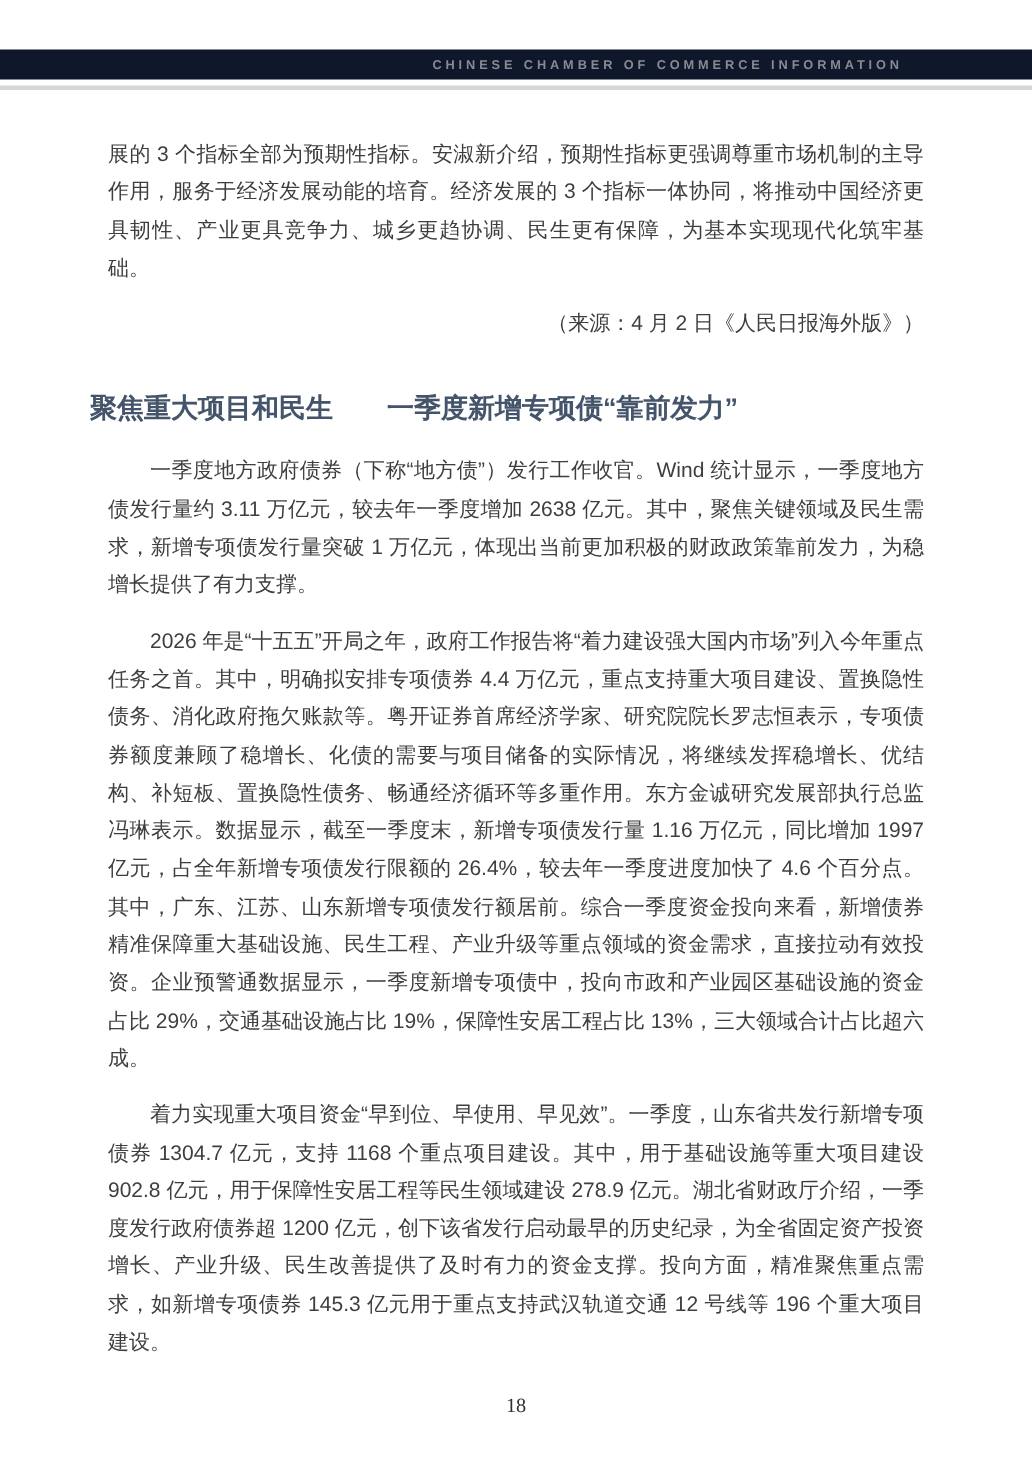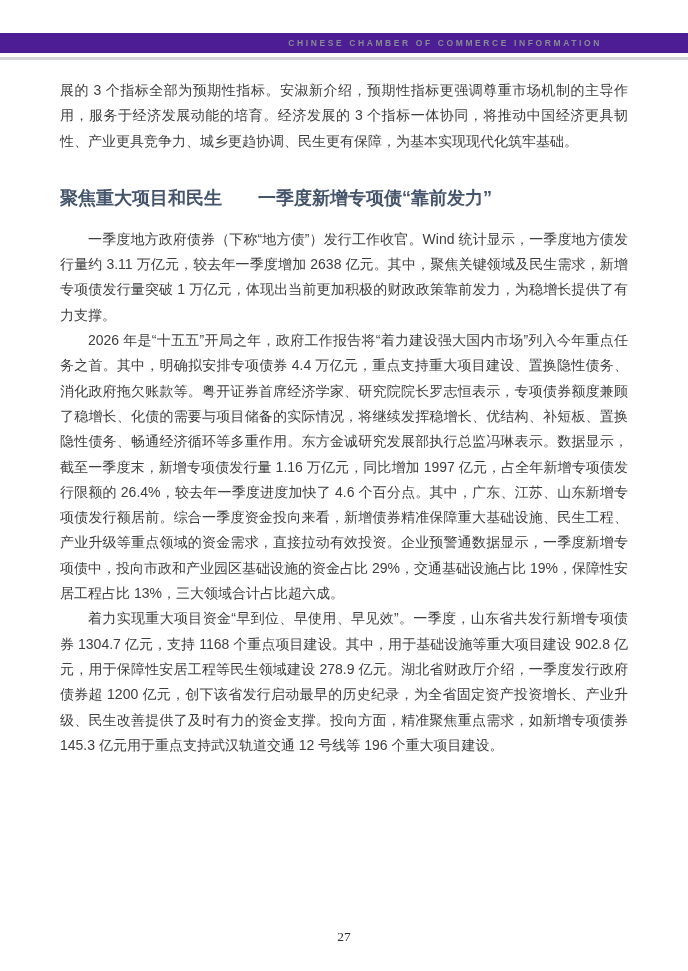--- a/index.html
+++ b/index.html
@@ -15,21 +15,21 @@
     overflow: hidden;
     font-family: "Liberation Sans", sans-serif;
   }
   
   .header-bar {
     position: absolute;
     top: 33px;
     left: 0;
     width: 688px;
     height: 20px;
-    background: #4c1d95;
+    background: #0f172a;
     display: flex;
     align-items: center;
     justify-content: flex-end;
     box-sizing: border-box;
     padding-right: 86px;
   }
   .header-bar span {
     font-size: 8.5px;
     font-weight: bold;
     letter-spacing: 2.6px;
@@ -49,21 +49,21 @@
     position: absolute;
     top: 78px;
     left: 60px;
     width: 568px;
     color: #3e3e40;
     font-size: 14px;
     line-height: 25.3px;
     text-align: justify;
     text-justify: inter-ideograph;
   }
-  .content p { margin: 0; }
+  .content p { margin: 12px; }
   .para-cont { text-indent: 0; }
   .source-line {
     text-align: right;
     text-indent: 0;
   }
   .article-title {
     margin: 30px 0 15px 0;
     font-size: 18px;
     font-weight: bold;
     line-height: 28px;
@@ -89,27 +89,28 @@
 
   <div class="header-bar">
     <span>CHINESE CHAMBER OF COMMERCE INFORMATION</span>
   </div>
   <div class="header-line"></div>
 
   <div class="content">
 
     <p class="para-cont">展的 3 个指标全部为预期性指标。安淑新介绍，预期性指标更强调尊重市场机制的主导作用，服务于经济发展动能的培育。经济发展的 3 个指标一体协同，将推动中国经济更具韧性、产业更具竞争力、城乡更趋协调、民生更有保障，为基本实现现代化筑牢基础。</p>
 
+    <p class="source-line">（来源：4 月 2 日《人民日报海外版》）</p>
 
     <h1 class="article-title">聚焦重大项目和民生　　一季度新增专项债“靠前发力”</h1>
 
     <p class="para">一季度地方政府债券（下称“地方债”）发行工作收官。Wind 统计显示，一季度地方债发行量约 3.11 万亿元，较去年一季度增加 2638 亿元。其中，聚焦关键领域及民生需求，新增专项债发行量突破 1 万亿元，体现出当前更加积极的财政政策靠前发力，为稳增长提供了有力支撑。</p>
 
     <p class="para">2026 年是“十五五”开局之年，政府工作报告将“着力建设强大国内市场”列入今年重点任务之首。其中，明确拟安排专项债券 4.4 万亿元，重点支持重大项目建设、置换隐性债务、消化政府拖欠账款等。粤开证券首席经济学家、研究院院长罗志恒表示，专项债券额度兼顾了稳增长、化债的需要与项目储备的实际情况，将继续发挥稳增长、优结构、补短板、置换隐性债务、畅通经济循环等多重作用。东方金诚研究发展部执行总监冯琳表示。数据显示，截至一季度末，新增专项债发行量 1.16 万亿元，同比增加 1997 亿元，占全年新增专项债发行限额的 26.4%，较去年一季度进度加快了 4.6 个百分点。其中，广东、江苏、山东新增专项债发行额居前。综合一季度资金投向来看，新增债券精准保障重大基础设施、民生工程、产业升级等重点领域的资金需求，直接拉动有效投资。企业预警通数据显示，一季度新增专项债中，投向市政和产业园区基础设施的资金占比 29%，交通基础设施占比 19%，保障性安居工程占比 13%，三大领域合计占比超六成。</p>
 
     <p class="para">着力实现重大项目资金“早到位、早使用、早见效”。一季度，山东省共发行新增专项债券 1304.7 亿元，支持 1168 个重点项目建设。其中，用于基础设施等重大项目建设 902.8 亿元，用于保障性安居工程等民生领域建设 278.9 亿元。湖北省财政厅介绍，一季度发行政府债券超 1200 亿元，创下该省发行启动最早的历史纪录，为全省固定资产投资增长、产业升级、民生改善提供了及时有力的资金支撑。投向方面，精准聚焦重点需求，如新增专项债券 145.3 亿元用于重点支持武汉轨道交通 12 号线等 196 个重大项目建设。</p>
 
 
   </div>
 
-  <div class="page-number">27</div>
+  <div class="page-number">18</div>
 
 </div>
 
 </body></html>

